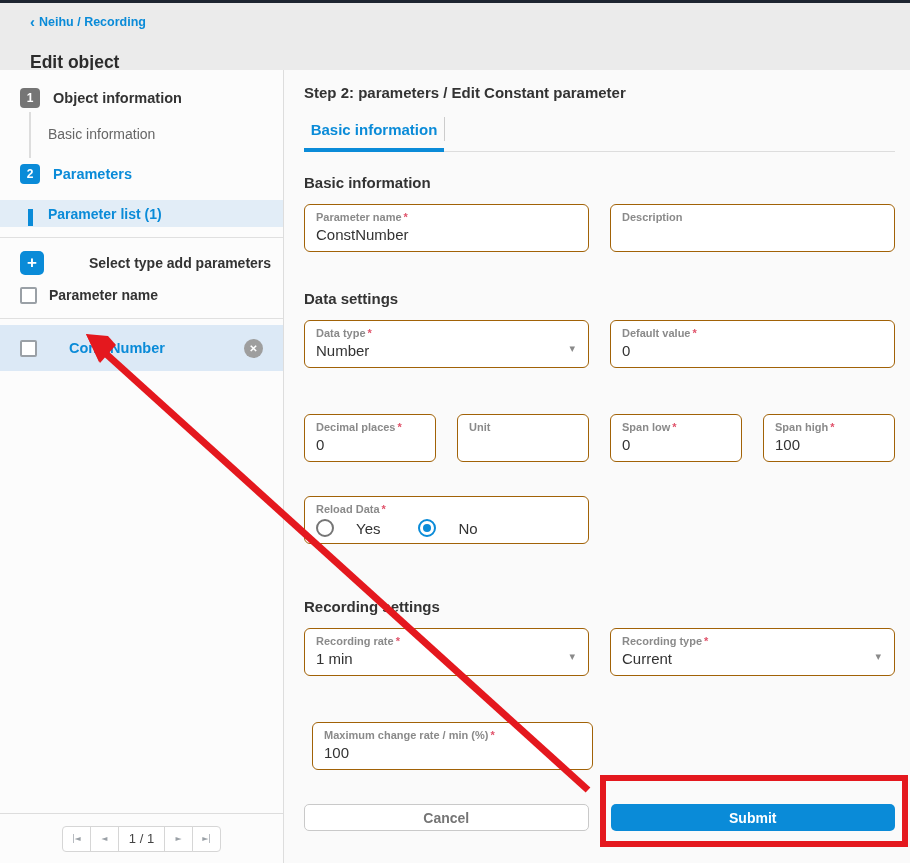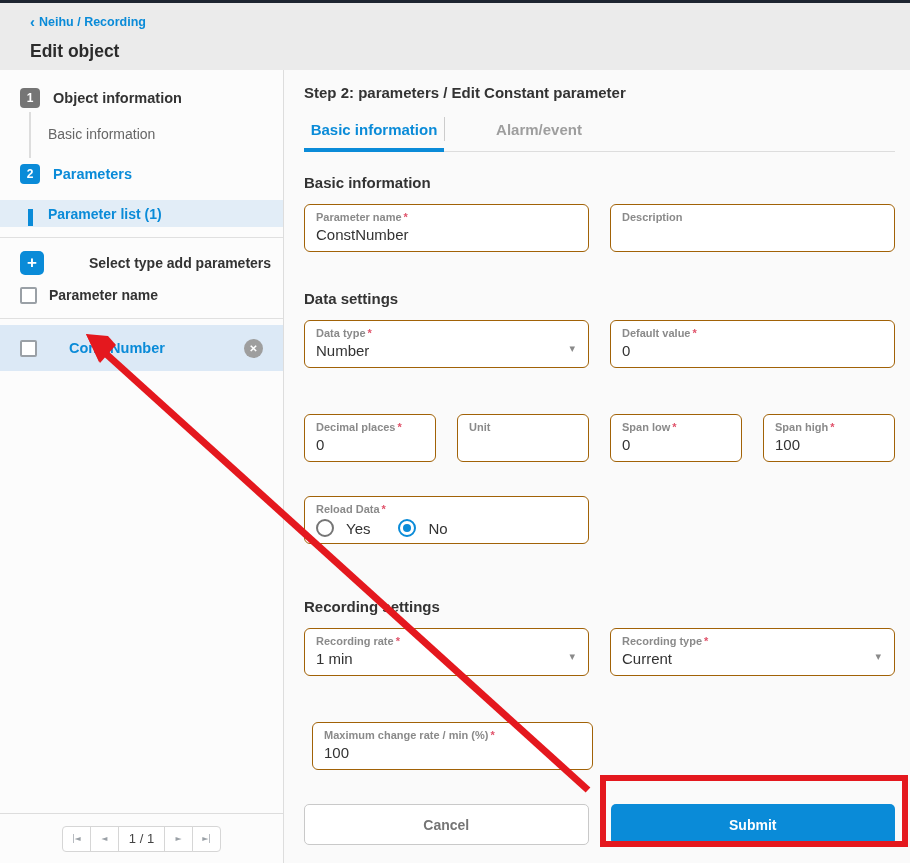--- a/index.html
+++ b/index.html
@@ -6,21 +6,21 @@
   html,body { width:910px; height:863px; }
   body {
     font-family:"Liberation Sans", sans-serif;
     background:#fafafa; color:#333; overflow:hidden; position:relative;
   }
   .topstrip { height:3px; background:#1d2430; }
   
   .app-header { height:67px; background:#ebebeb; padding:10px 0 0 30px; }
   .breadcrumb { color:#0a8bd8; font-weight:bold; font-size:12.5px; cursor:pointer; display:inline-flex; align-items:center; gap:4px; }
   .breadcrumb .chev { font-size:15px; line-height:12px; font-weight:bold; }
-  .page-title { font-size:17.5px; font-weight:bold; color:#2b2b2b; margin-top:10px; }
+  .page-title { font-size:17.5px; font-weight:bold; color:#2b2b2b; margin-top:21px; }
   
   .content { display:flex; height:793px; }
   .sidebar { width:284px; background:#fcfcfc; border-right:1px solid #ddd; display:flex; flex-direction:column; padding-top:12px; }
   .main { flex:1; background:#fafafa; padding:14px 15px 0 20px; position:relative; }
   
   .step-row { display:flex; align-items:center; gap:13px; padding-left:20px; height:24px; margin-top:4px; cursor:pointer; }
   .step-badge { width:20px; height:20px; border-radius:4px; color:#fff; font-size:12px; font-weight:bold; display:flex; align-items:center; justify-content:center; flex:0 0 20px; }
   .badge-gray { background:#757575; }
   .badge-blue { background:#0a8bd8; }
   .step-label { font-size:14.5px; font-weight:bold; color:#333; }
@@ -61,27 +61,27 @@
   .tab-sep { width:1px; background:#ccc; margin:4px 0 10px; }
   .section-title { font-size:15px; font-weight:bold; color:#333; }
   .mt1 { margin-top:22px; } .mt2 { margin-top:38px; } .mt3 { margin-top:54px; }
   .frow { display:grid; grid-template-columns:1fr 1fr; gap:21px; margin-top:13px; }
   .frow4 { display:grid; grid-template-columns:repeat(4, 1fr); gap:21px; margin-top:46px; }
   .field { background:#fff; border:1px solid #a16207; border-radius:6px; height:48px; padding:6px 11px 0; position:relative; cursor:text; }
   .field-label { font-size:11px; font-weight:bold; color:#8a8a8a; }
   .req { color:#e0526a; margin-left:2px; font-size:11px; font-weight:bold; }
   .field-value { font-size:15px; color:#333; margin-top:3px; white-space:nowrap; }
   .caret { position:absolute; right:13px; top:21px; font-size:11px; color:#8a8a8a; pointer-events:none; font-family:"DejaVu Sans", sans-serif; }
-  .radio-wrap { display:flex; align-items:center; gap:12px; margin-top:4px; }
+  .radio-wrap { display:flex; align-items:center; gap:22px; margin-top:4px; }
   .radio { width:18px; height:18px; border-radius:50%; border:2px solid #757575; background:#fff; cursor:pointer; position:relative; flex:0 0 18px; }
   .radio.sel { border-color:#0a8bd8; }
   .radio.sel::after { content:""; position:absolute; left:3px; top:3px; width:8px; height:8px; border-radius:50%; background:#0a8bd8; }
   .radio-label { font-size:15px; color:#333; margin-right:16px; cursor:pointer; }
   .btn-row { display:grid; grid-template-columns:1fr 1fr; gap:22px; margin-top:34px; }
-  .btn { height:41px; border-radius:5px; font-size:14px; font-weight:bold; display:flex; align-items:center; justify-content:center; cursor:pointer; }
+  .btn { height:27px; border-radius:5px; font-size:14px; font-weight:bold; display:flex; align-items:center; justify-content:center; cursor:pointer; }
   .btn-cancel { background:#fff; border:1px solid #c9c9c9; color:#757575; }
   .btn-submit { background:#0a8bd8; color:#fff; border:none; }
   
   .annotation { position:absolute; left:0; top:0; width:910px; height:863px; pointer-events:none; z-index:50; }
 </style>
 </head>
 <body>
 
 <div class="topstrip"></div>
 
@@ -149,21 +149,20 @@
       </div>
     </div>
   </div>
 
   <div class="main">
     <div class="step-title">Step 2: parameters / Edit Constant parameter</div>
 
     <div class="tabs">
       <div class="tab t1 active">Basic information</div>
       <div class="tab-sep"></div>
-      <div class="tab t2">Alarm/event</div>
     </div>
 
     <div class="section-title mt1">Basic information</div>
 
     <div class="frow">
       <div class="field">
         <div class="field-label"><span>Parameter name</span><span class="req">*</span></div>
         <div class="field-value">ConstNumber</div>
       </div>
       <div class="field">

